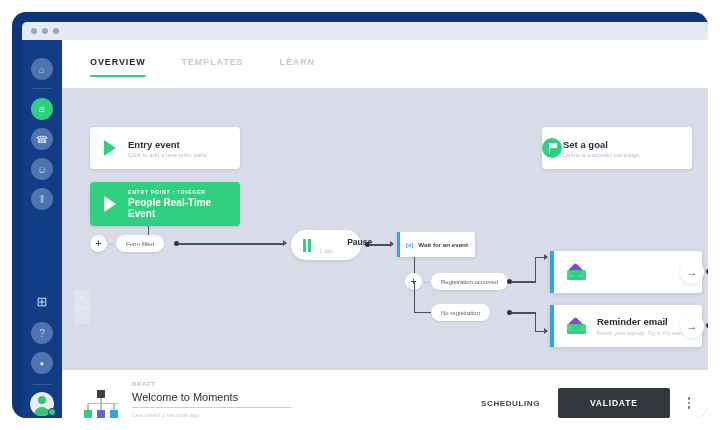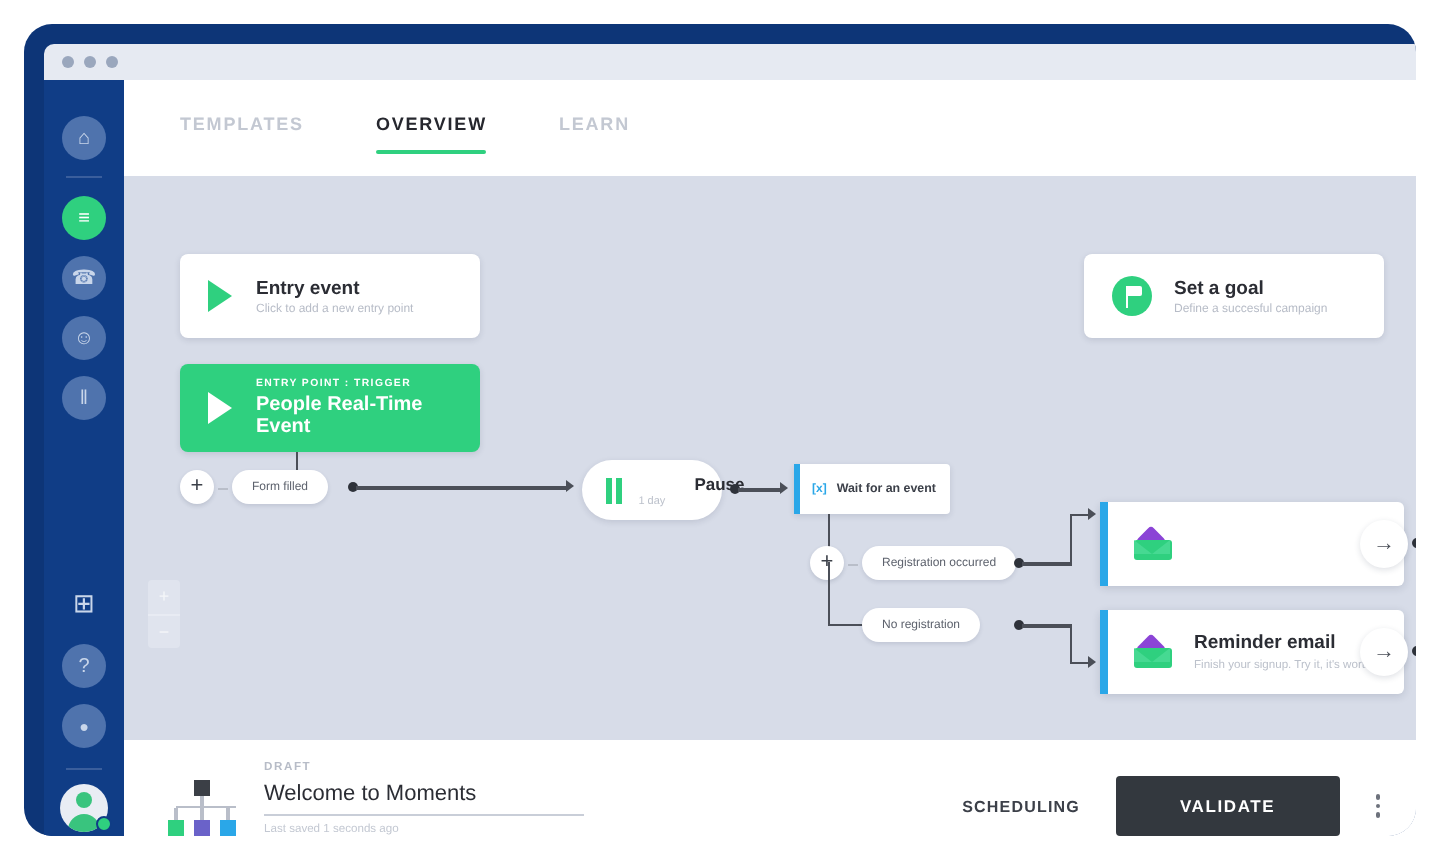--- a/index.html
+++ b/index.html
@@ -122,21 +122,21 @@
   .play-tri {
     width: 0; height: 0;
     border-left: 12px solid #2fd07f;
     border-top: 8px solid transparent;
     border-bottom: 8px solid transparent;
   }
 
   
   #goal-card {
     left: 480px; top: 39px; width: 150px; height: 42px;
-    display: flex; align-items: center; padding-left: 14px; gap: 11px;
+    display: flex; align-items: center; gap: 1px;
   }
   .goal-circle {
     width: 20px; height: 20px; border-radius: 50%;
     background: #2fd07f; position: relative;
   }
   .goal-circle::before {
     content: ""; position: absolute; left: 7px; top: 4.5px;
     width: 1.4px; height: 11px; background: #fff;
   }
   .goal-circle::after {
@@ -367,22 +367,22 @@
     <div class="rail-avatar" style="top:352px">
       <span class="head"></span>
       <span class="body"></span>
     </div>
     <span class="status-dot" style="left:26px;top:368px"></span>
   </div>
 
   <div class="app">
 
     <div class="tabbar">
+      <div class="tab active">OVERVIEW</div>
       <div class="tab">TEMPLATES</div>
-      <div class="tab active">OVERVIEW</div>
       <div class="tab">LEARN</div>
     </div>
 
     <div class="canvas">
 
       <div class="card-white" id="entry-points-card">
         <span class="play-tri"></span>
         <div>
           <div class="card-title">Entry event</div>
           <div class="card-sub">Click to add a new entry point</div>

